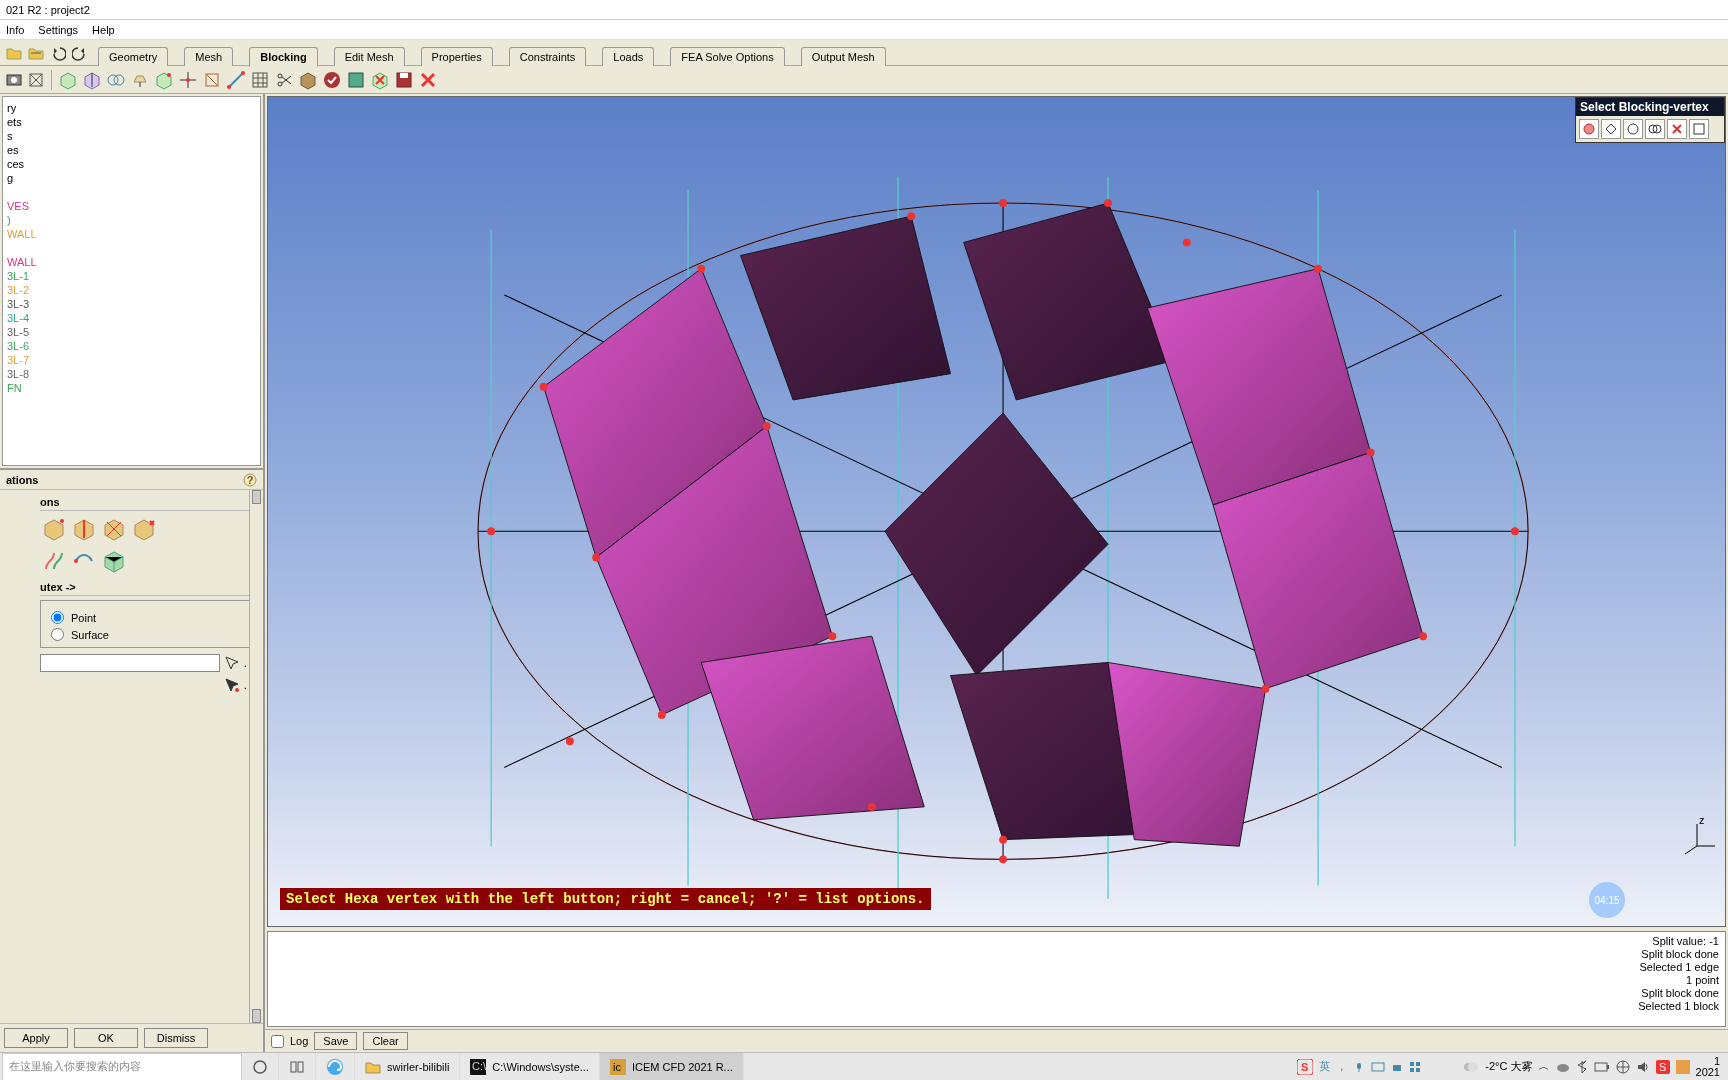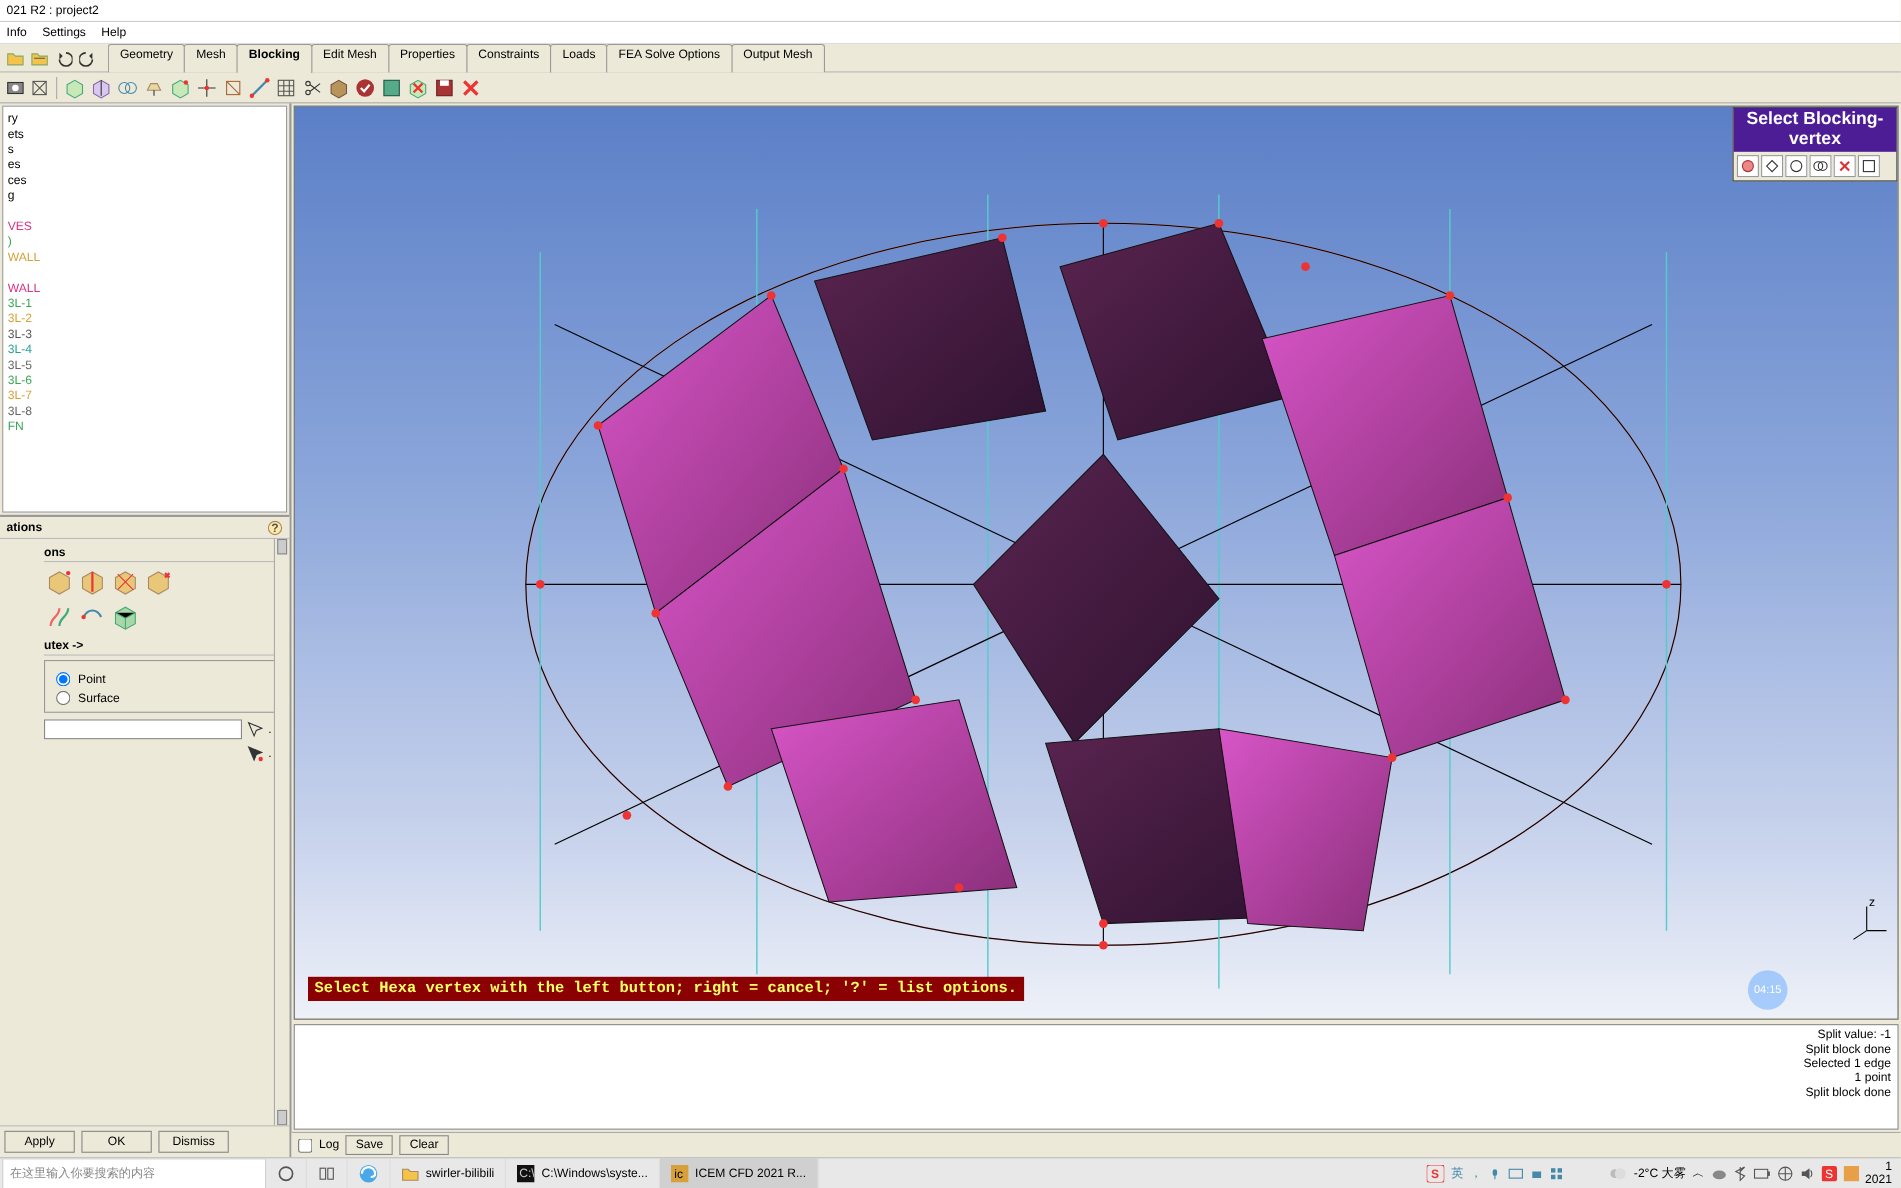--- a/index.html
+++ b/index.html
@@ -3,21 +3,21 @@
 <meta charset="utf-8">
 <style>
 * { margin:0; padding:0; box-sizing:border-box; font-family:Tahoma,Arial,sans-serif; font-size:11px; }
 body { width:1728px; height:1080px; background:#ece9d8; overflow:hidden; position:relative; }
 .titlebar { height:20px; background:#fff; padding:2px 6px; border-bottom:1px solid #ccc; display:flex; align-items:center; }
 .menubar { height:20px; background:#fff; padding:0 6px; display:flex; align-items:center; gap:14px; border-bottom:1px solid #ddd; }
 .menubar span { cursor:default; }
 .toolbar-row { height:26px; background:#ece9d8; border-bottom:1px solid #aaa; display:flex; align-items:center; }
 .std-icons { display:flex; align-items:center; padding:0 4px; gap:2px; }
 .ico { width:20px; height:20px; display:flex; align-items:center; justify-content:center; border:1px solid transparent; }
-.tabs { display:flex; height:26px; gap:0; margin-left:4px; }
+.tabs { display:flex; align-items:flex-end; height:26px; gap:17px; margin-left:4px; }
 .tab { padding:3px 10px; background:#ece9d8; border:1px solid #999; border-bottom:none; border-radius:3px 3px 0 0; margin-right:-1px; position:relative; font-size:11px; }
 .tab.active { background:#ece9d8; z-index:2; border-bottom:1px solid #ece9d8; margin-bottom:-1px; font-weight:bold; }
 .toolbar2 { height:28px; background:#ece9d8; border-bottom:1px solid #aaa; display:flex; align-items:center; padding:0 4px; gap:2px; }
 .toolbar2 .ticon { width:22px; height:22px; border:1px solid transparent; display:flex; align-items:center; justify-content:center; }
 .main { display:flex; height:calc(100% - 20px - 20px - 26px - 28px - 28px); }
 .left { width:265px; display:flex; flex-direction:column; border-right:2px solid #999; }
 .tree { flex:0 0 370px; background:#fff; border:1px solid #999; margin:2px; padding:4px 2px; overflow:auto; font-size:11px; line-height:14px; }
 .tree-item { padding:0 2px; white-space:nowrap; }
 .ops-panel { flex:1; background:#ece9d8; display:flex; flex-direction:column; border-top:2px solid #999; }
 .ops-header { height:20px; background:#ece9d8; padding:2px 6px; display:flex; align-items:center; justify-content:space-between; border-bottom:1px solid #bbb; font-weight:bold; }
@@ -28,21 +28,21 @@
 .optrow { display:flex; align-items:center; gap:4px; padding:2px 6px; }
 .optrow input[type=radio]{ margin-right:3px; }
 .fieldrow { display:flex; align-items:center; gap:4px; padding:2px 0; }
 .fieldrow input[type=text]{ flex:1; height:18px; border:1px solid #888; background:#fff; }
 .btns { display:flex; gap:6px; padding:4px; justify-content:flex-start; border-top:1px solid #bbb; }
 .btns button { width:64px; height:20px; background:#ece9d8; border:1px solid #888; }
 .viewport { flex:1; position:relative; background:linear-gradient(to bottom,#5b7fc7 0%,#8aa5da 40%,#c8d3ec 80%,#eef1f8 100%); border:1px solid #666; margin:2px; overflow:hidden; }
 .prompt { position:absolute; left:12px; bottom:16px; background:#8b0000; color:#ffff66; padding:3px 6px; font-family:"Courier New",monospace; font-size:14px; font-weight:bold; }
 .axis { position:absolute; right:8px; bottom:70px; width:40px; height:40px; }
 .select-float { position:absolute; top:0; right:0; width:150px; background:#ece9d8; border:1px solid #333; }
-.select-float .sfh { background:#4c1d95; color:#fff; padding:2px 4px; font-weight:bold; text-align:center; font-size:16px; }
+.select-float .sfh { background:#0f172a; color:#fff; padding:2px 4px; font-weight:bold; text-align:left; font-size:12px; }
 .select-float .sfb { display:flex; gap:2px; padding:3px; }
 .select-float .sic{ width:20px; height:20px; border:1px solid #999; background:#fff; display:flex; align-items:center; justify-content:center; }
 .console { height:96px; background:#fff; border:1px solid #888; margin:2px; padding:3px 6px; font-size:11px; line-height:13px; overflow:auto;text-align:right; }
 .logrow { display:flex; align-items:center; gap:6px; padding:2px 6px; background:#ece9d8; border-top:1px solid #aaa; }
 .logrow button { height:18px; padding:0 8px; border:1px solid #888; background:#ece9d8; }
 .taskbar { position:absolute; left:0; right:0; bottom:0; height:28px; background:#e8e8e8; border-top:1px solid #bbb; display:flex; align-items:center; }
 .searchbox { width:240px; height:28px; border:1px solid #ccc; background:#fff; padding:0 6px; color:#888; display:flex; align-items:center; margin-left:2px; }
 .tb-btn { height:28px; padding:0 10px; display:flex; align-items:center; gap:6px; border-right:1px solid #ddd; font-size:12px; }
 .tb-btn.active { background:#d0d0d0; }
 .tray { margin-left:auto; display:flex; align-items:center; gap:6px; padding:0 8px; font-size:11px; }
@@ -460,20 +460,21 @@
       </div>
     </div>
 
     <div style="position:relative">
       <div class="console" id="console">
           <div>Split value: -1</div>
           <div>Split block done</div>
           <div>Selected 1 edge</div>
           <div>1 point</div>
           <div>Split block done</div>
+          <div>Selected 1 block</div>
         </div>
       <div class="logrow">
         <input type="checkbox" style="">
         <span>Log</span>
         <button>Save</button>
         <button>Clear</button>
       </div>
     </div>
   </div>
 </div>

